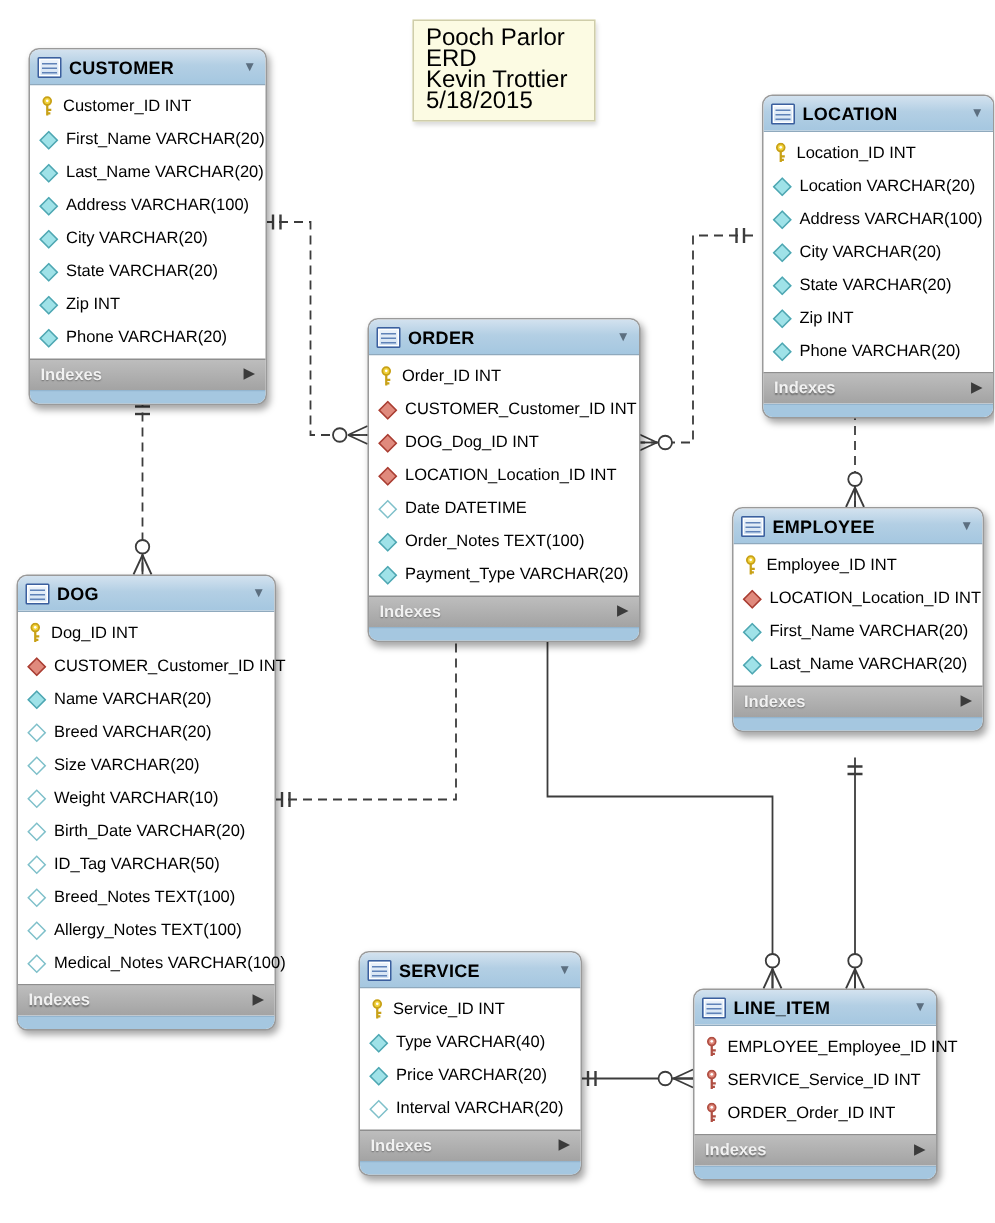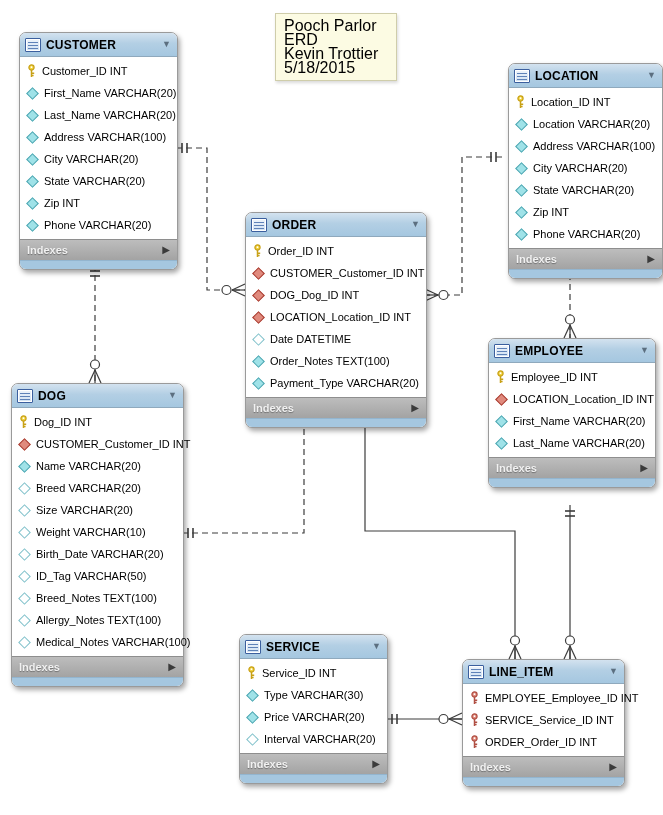--- a/index.html
+++ b/index.html
@@ -365,21 +365,21 @@
           <div class="t-row">
             <svg class="keyicon" width="11" height="14" viewBox="0 0 11 14">
               <circle cx="5.5" cy="3.4" r="2.6" fill="#f2d33c" stroke="#c8a117" stroke-width="1.2"></circle>
               <circle cx="5.5" cy="3.2" r="0.9" fill="#ffffff"></circle>
               <path d="M5.5 6 L5.5 13 M5.5 9.2 L8.2 9.2 M5.5 11.6 L7.6 11.6" stroke="#c8a117" stroke-width="1.5" fill="none"></path>
             </svg>
             <span class="lbl">Service_ID INT</span>
           </div>
           <div class="t-row">
             <span class="dia attr"></span>
-            <span class="lbl">Type VARCHAR(30)</span>
+            <span class="lbl">Type VARCHAR(40)</span>
           </div>
           <div class="t-row">
             <span class="dia attr"></span>
             <span class="lbl">Price VARCHAR(20)</span>
           </div>
           <div class="t-row">
             <span class="dia attrn"></span>
             <span class="lbl">Interval VARCHAR(20)</span>
           </div>
         </div>

